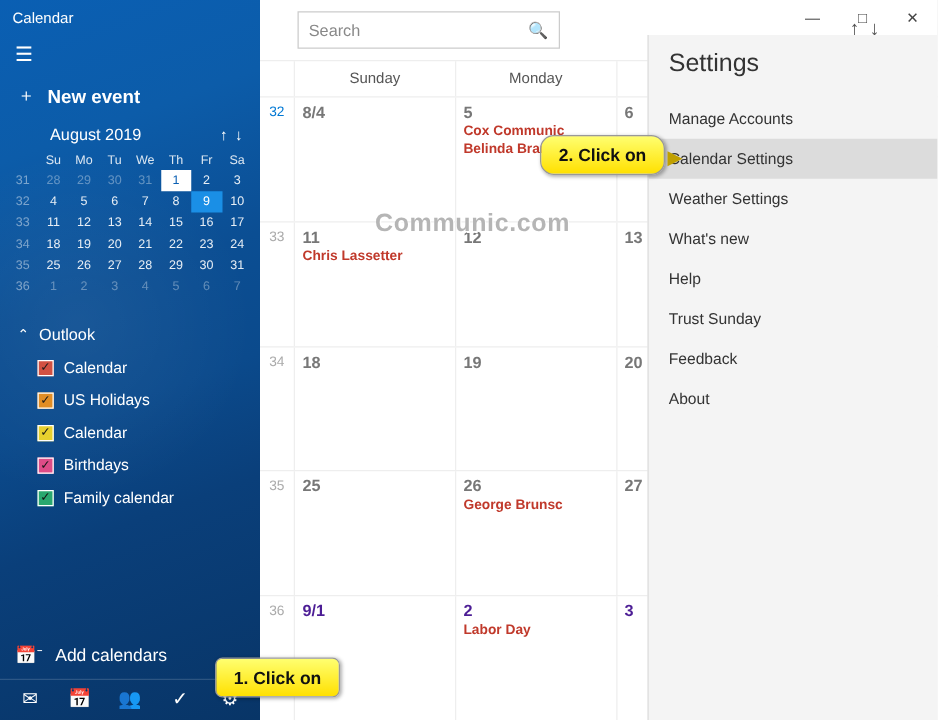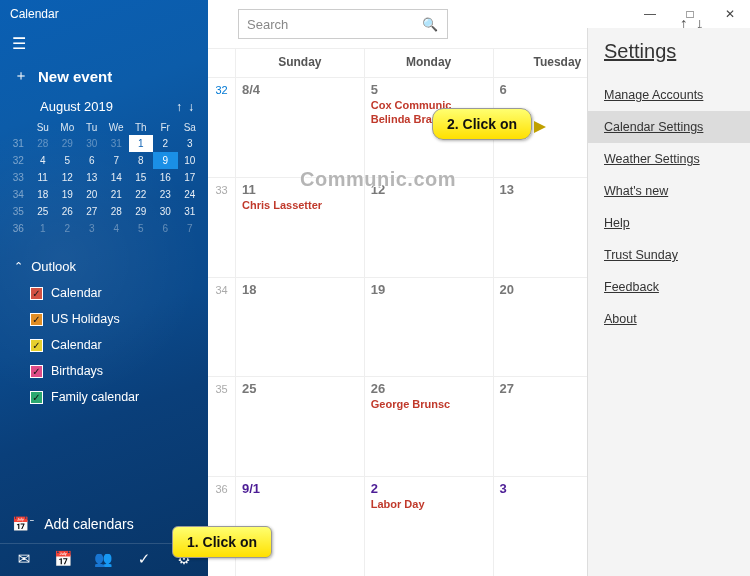--- a/index.html
+++ b/index.html
@@ -36,38 +36,38 @@
 
 .main { flex: 1; display:flex; flex-direction:column; background:#fff; position:relative; }
 .topbar { height: 48px; display:flex; align-items:center; justify-content:flex-end; padding: 6px 8px 6px 12px; gap: 14px; }
 .searchbox { width: 210px; height: 30px; border: 1px solid #ccc; display:flex; align-items:center; padding: 0 8px; color:#888; font-size:13px; justify-content:space-between; margin-right:auto; margin-left:18px; }
 .nav-arrows { display:flex; gap:8px; color:#555; font-size:16px; }
 .month-label { color:#0078d4; font-size:20px;margin-top:27px; }
 
 .grid { flex:1; display:flex; flex-direction:column; border-top:1px solid #eee; }
 .day-headers { display:flex; height:28px; }
 .wkcol { width:28px; border-right:1px solid #eee; }
-.day-headers .dh { flex:1; text-align:center; font-size:12px; color:#555; padding-top:6px; border-right:1px solid #eee;font-weight:bold; }
+.day-headers .dh { flex:1; text-align:center; font-size:12px; color:#555; padding-top:6px; border-right:1px solid #eee; }
 .day-headers .dh:last-child { border-right:none; }
 .rows { flex:1; display:flex; flex-direction:column; }
 .row { flex:1; display:flex; border-top:1px solid #eee; }
 .row .wk { width:28px; display:flex; align-items:flex-start; justify-content:center; padding-top:6px; font-size:11px; color:#aaa; border-right:1px solid #eee; }
 .row .wk.blue { color:#0078d4; }
 .cell { flex:1; border-right:1px solid #eee; padding:4px 6px; font-size:12px; color:#777; overflow:hidden; }
 .cell:last-child { border-right:none; }
 .cell .num { font-size:13px;font-weight:bold; }
 .cell .num.dim { color:#4c1d95; }
 .cell .ev { font-size:11px; color:#c0392b; margin-top:2px; font-weight:600; white-space:nowrap; overflow:hidden; text-overflow:ellipsis; }
 
 
 .winchrome { position:absolute; top:0; right:0; height:28px; display:flex; }
 .winchrome div { width:40px; text-align:center; font-size:12px; color:#444; line-height:28px; }
 
 
-.settings { position:absolute; top:28px; right:0; width:163px; bottom:0; background:#f4f4f4; color:#333; border-left:1px solid #ddd;text-decoration:underline; }
+.settings { position:absolute; top:28px; right:0; width:232px; bottom:0; background:#f4f4f4; color:#333; border-left:1px solid #ddd; }
 .settings h2 { font-size:20px; font-weight:400; padding:12px 16px 16px 16px; }
 .settings .item { padding:9px 16px; font-size:12.5px; }
 .settings .item.hover { background:#dcdcdc; }
 
 
 .callout { position:absolute; background:linear-gradient(#ffff70,#ffe000); border:1px solid #999; border-radius:6px; padding:7px 14px; font-size:14px; font-weight:700; color:#111; box-shadow:1px 1px 3px rgba(0,0,0,0.3); }
 .callout.c1 { bottom:18px; left:172px; }
 .callout.c2 { top:108px; left:432px;border-radius:11px; }
 .arrow-right { position:absolute; top:121px; left:534px; width:0;height:0; border-top:6px solid transparent; border-bottom:6px solid transparent; border-left:12px solid #c0a000; }
 

